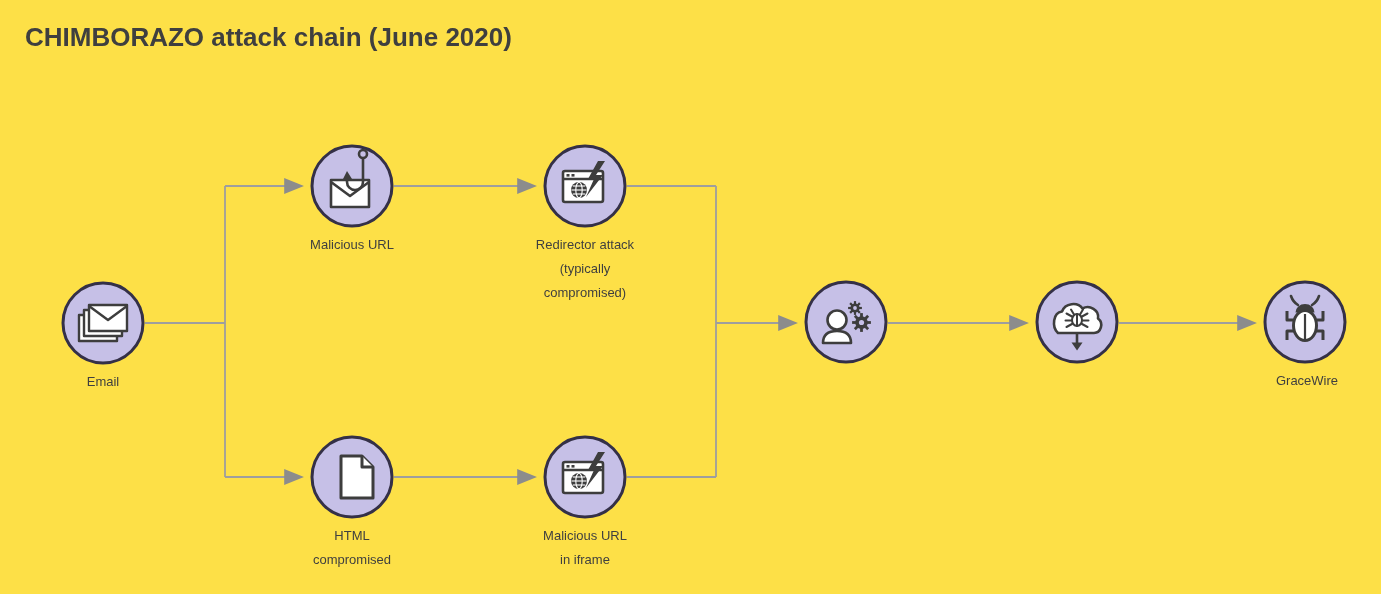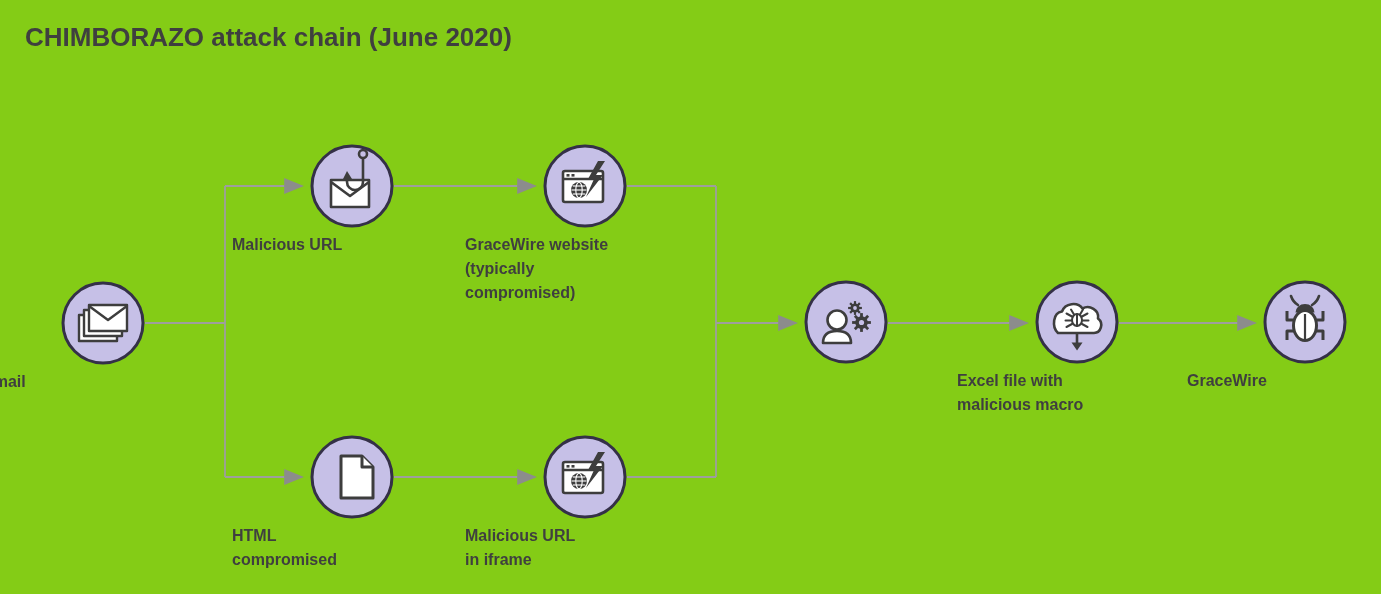--- a/index.html
+++ b/index.html
@@ -1,30 +1,30 @@
 <!DOCTYPE html>
 <html><head>
 <meta charset="utf-8">
 <style>
   html,body { margin:0; padding:0; background:#ffffff; }
   .canvas {
     position:relative; width:1381px; height:594px; overflow:hidden;
-    background:#84cc16;
+    background:#fde047;
     font-family:"Liberation Sans","DejaVu Sans",sans-serif;
   }
   .title {
     position:absolute; left:25px; top:22px;
     font-size:26px; font-weight:700; color:#3f3f3f;
   }
   .connectors { position:absolute; left:0; top:0; }
   .node { position:absolute; width:96px; height:96px; }
   .node svg { display:block; }
   .label {
-    position:absolute; width:240px; 
-    font-size:16px; font-weight:700; color:#3f3f3f;
+    position:absolute; width:240px; text-align:center;
+    font-size:13px; font-weight:400; color:#3f3f3f;
     line-height:24px; white-space:pre-line;
   }
 </style>
 </head>
 <body>
 
 <div class="canvas">
 
   <div class="title">CHIMBORAZO attack chain (June 2020)</div>
 
@@ -91,21 +91,21 @@
         <g stroke="#ffffff" stroke-width="1.1" fill="none">
           <ellipse cx="42" cy="52" rx="3.2" ry="7.8"></ellipse>
           <path d="M34.4 52 H49.6"></path>
           <path d="M35.8 48 H48.2"></path>
           <path d="M35.8 56 H48.2"></path>
         </g>
       </g>
       <polygon points="61,23 51,41 57,41 49,59 66,37 59,37 68,23" fill="#3d3d3d"></polygon>
     </svg>
   </div>
-  <div class="label" style="left:465px; top:233px;">GraceWire website
+  <div class="label" style="left:465px; top:233px;">Redirector attack
 (typically
 compromised)</div>
 
   <div class="node" style="left:304px; top:429px;">
     <svg width="96" height="96" viewBox="0 0 96 96">
       <circle cx="48" cy="48" r="40" fill="#c6c0e7" stroke="#343047" stroke-width="3"></circle>
       <g stroke="#3d3d3d" stroke-width="3" stroke-linejoin="round">
         <path d="M37 27 H58 L69 38 V69 H37 Z" fill="#ffffff"></path>
         <path d="M58 27 V38 H69" fill="#ffffff"></path>
       </g>
@@ -187,22 +187,20 @@
         <path d="M53 42.5 L58.5 39.5"></path>
         <path d="M53 46.5 H59.5"></path>
         <path d="M53 50 L58.5 53"></path>
       </g>
       <g>
         <path d="M48 59 V70" stroke="#3d3d3d" stroke-width="2.6" fill="none"></path>
         <polygon points="42.5,68.5 53.5,68.5 48,76.5" fill="#3d3d3d"></polygon>
       </g>
     </svg>
   </div>
-  <div class="label" style="left:957px; top:369px;">Excel file with
-malicious macro</div>
 
   <div class="node" style="left:1257px; top:274px;">
     <svg width="96" height="96" viewBox="0 0 96 96">
       <circle cx="48" cy="48" r="40" fill="#c6c0e7" stroke="#343047" stroke-width="3"></circle>
       <g stroke="#3d3d3d" stroke-width="2.6" fill="none" stroke-linecap="round">
         <path d="M41 31 Q36 28 34 22"></path>
         <path d="M55 31 Q60 28 62 22"></path>
       </g>
       <path d="M38.5 38.5 a9.5 8.5 0 0 1 19 0 z" fill="#3d3d3d"></path>
       <ellipse cx="48" cy="51.5" rx="11.5" ry="15" fill="#ffffff" stroke="#3d3d3d" stroke-width="3"></ellipse>

